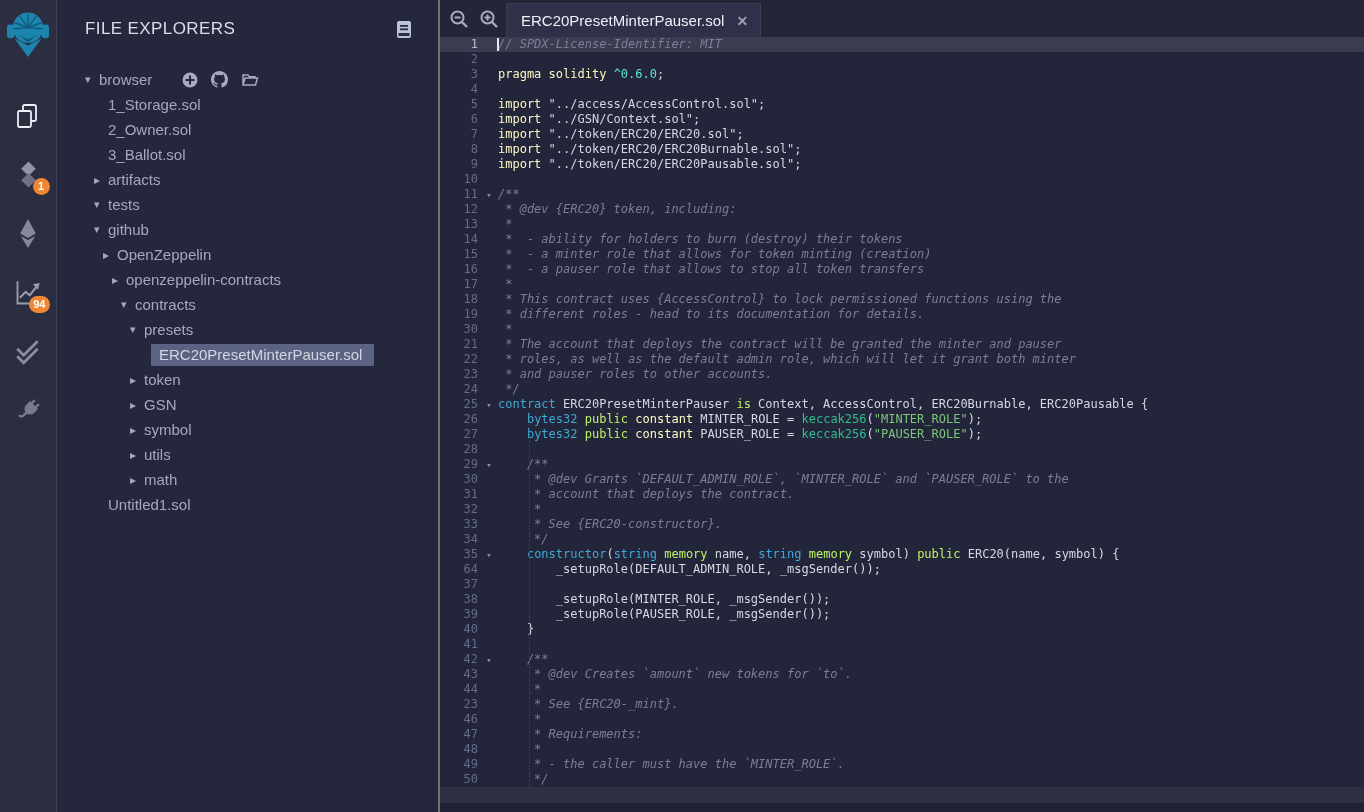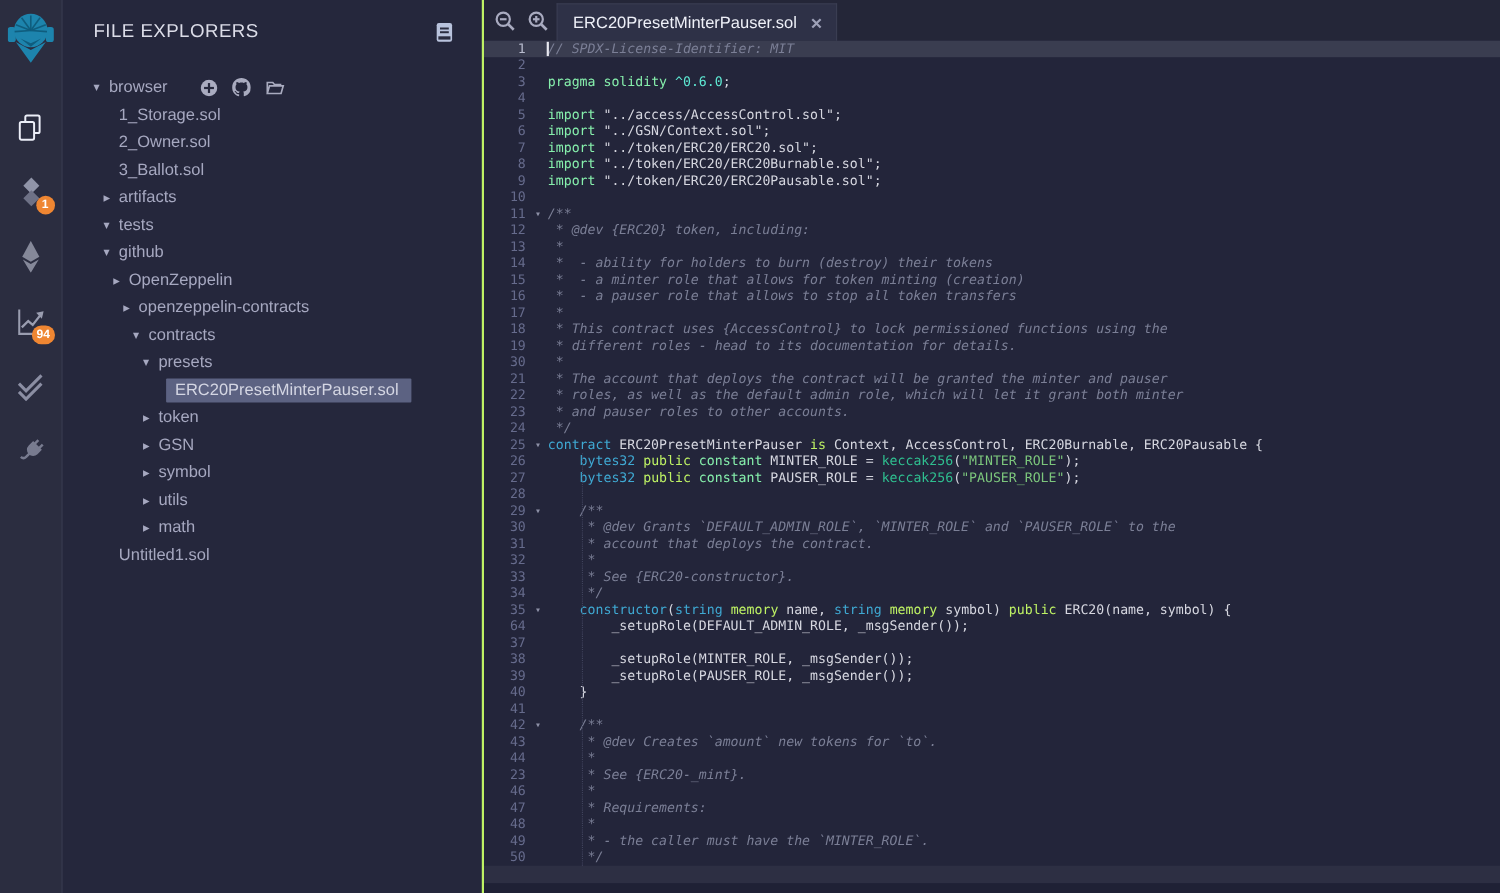--- a/index.html
+++ b/index.html
@@ -12,21 +12,21 @@
           display:flex; flex-direction:column; align-items:center; }
   .logo { margin-top:10px; width:42px; height:48px; cursor:pointer; }
   .rail-btn { position:relative; width:57px; height:59px; display:flex; align-items:center;
               justify-content:center; cursor:pointer; }
   .rail-btn:first-of-type { margin-top:28px; }
   .badge { position:absolute; right:7px; bottom:9px; background:#ef8632; color:#fff;
            font-size:11px; line-height:16px; min-width:17px; height:17px; text-align:center;
            border-radius:9px; padding:0 4px; font-weight:bold; }
 
   
-  .panel { width:383px; flex:none; background:#25273c; position:relative; border-right:2px solid #bef264; }
+  .panel { width:383px; flex:none; background:#25273c; position:relative; border-right:2px solid #737373; }
   .panel-header { height:56px; position:relative; }
   .panel-title { position:absolute; left:28px; top:19px; color:#dcdde8; font-size:17px;
                  letter-spacing:.4px; }
   .book-btn { position:absolute; right:26px; top:20px; cursor:pointer; }
   .tree { padding-top:11px; }
   .trow { height:25px; display:flex; align-items:center; color:#a6a8c0; font-size:15px;
           cursor:pointer; white-space:nowrap; }
   .caret { width:12px; flex:none; font-size:11px; color:#a6a8c0; }
   .caret.r { font-size:12px; }
   .lbl { padding:2px 2px; }
@@ -48,21 +48,21 @@
   .cl { display:flex; height:15px; line-height:15px; white-space:pre;
         font-family:"DejaVu Sans Mono", monospace; font-size:12px; }
   .ln { width:40px; flex:none; text-align:right; color:#666b8c; padding-right:2px; }
   .fold { width:18px; flex:none; color:#8d90a6; font-size:9px; text-align:center; line-height:16px; }
   .code { position:relative;text-align:right; }
   .cl.cur { background:#3a3d50; }
   .cl.cur .ln { color:#b9bccf; }
   .cursor { position:absolute; left:-1px; top:1px; width:2px; height:13px; background:#e8e8f0; }
 
   .tk-cmt { color:#7b7f96; font-style:italic; }
-  .tk-kw  { color:#86efac; }
+  .tk-kw  { color:#fef9c3; }
   .tk-type{ color:#3fa9d3; }
   .tk-mod { color:#bef264; }
   .tk-num { color:#5eead4; }
   .tk-fn  { color:#2fbe8f; }
   .tk-str { color:#7cc67c; }
   .tk-pln { color:#d6d7e0; }
 
   .indent-guide { position:absolute; left:89px; top:412px; height:375px;
                   border-left:1px dotted #40435c; }
   .hscroll { height:16px; flex:none; background:#2d2f43; cursor:pointer; }

